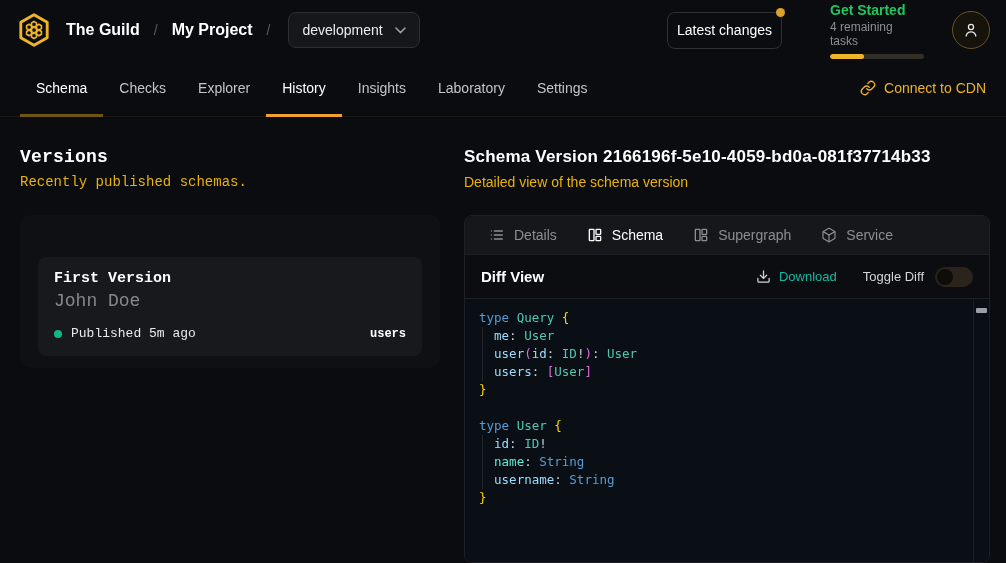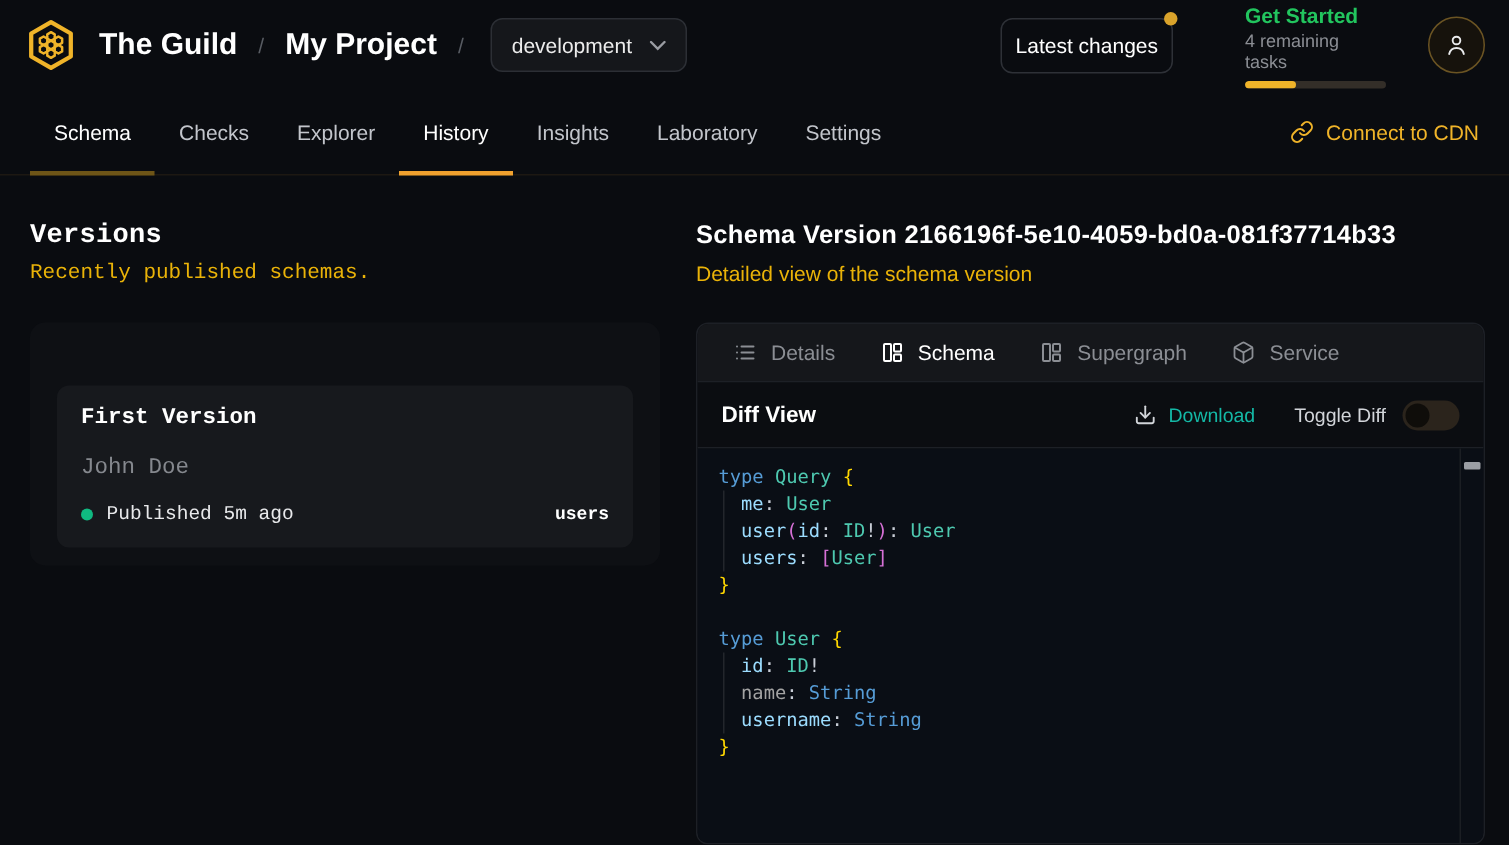--- a/index.html
+++ b/index.html
@@ -8,21 +8,21 @@
     background:#0a0c10; color:#fff;
     font-family:"Liberation Sans", sans-serif;
     -webkit-font-smoothing:antialiased;
   }
   svg { display:block; }
 
   
   .header { height:60px; display:flex; align-items:center; justify-content:space-between; padding:0 16px; }
   .h-left { display:flex; align-items:center; gap:14px; }
   .logo-btn { background:none; border:none; cursor:pointer; }
-  .crumb { color:#fff; font-size:20px; font-weight:600; text-decoration:none; cursor:pointer; }
+  .crumb { color:#fff; font-size:16px; font-weight:600; text-decoration:none; cursor:pointer; }
   .crumb-sep { color:#585c63; font-size:14px; }
   .target-btn {
     display:flex; align-items:center; gap:12px; height:36px; padding:0 13px; margin-left:4px;
     background:#15171b; border:1px solid #2c2f35; border-radius:8px;
     color:#ececec; font-size:14px; font-family:inherit; cursor:pointer;
   }
   .h-right { display:flex; align-items:center; }
   .latest-btn {
     position:relative; height:37px; padding:0 9px;
     background:transparent; border:1px solid #2e3137; border-radius:8px;
@@ -56,21 +56,21 @@
   .cdn-link { margin-left:auto; display:flex; align-items:center; gap:8px; color:#f0b429; font-size:14px; text-decoration:none; cursor:pointer; }
 
   
   .main { display:flex; height:446px; }
   .left-col { width:464px; padding:30px 24px 0 20px;font-family:Liberation Mono, monospace; }
   .sec-title { font-size:18px; font-weight:700; letter-spacing:.2px; }
   .sec-sub { margin-top:7px; font-size:14px; color:#eab308; }
   .version-list-card { margin-top:25px; background:#0e1014; border-radius:10px; padding:42px 18px 12px; }
   .version-item { background:#17191d; border-radius:8px; padding:13px 16px 15px; cursor:pointer; }
   .vi-name { font-size:15px; font-weight:600; }
-  .vi-author { margin-top:16px; font-size:15px; color:#85888e; }
+  .vi-author { margin-top:4px; font-size:18px; color:#85888e; }
   .vi-row { display:flex; align-items:center; margin-top:15px; font-size:13px; }
   .dot { width:8px; height:8px; border-radius:50%; margin-right:9px; }
   .vi-status { color:#e8e9eb; }
   .vi-service { margin-left:auto; font-weight:700; font-size:12px; color:#fff; }
 
   .right-col { flex:1; padding:30px 16px 0 0; }
   .detail-title { font-size:17px; font-weight:700; letter-spacing:.2px; }
   .detail-panel { margin-top:25px; height:348px; border:1px solid #1d2026; border-radius:8px; overflow:hidden; display:flex; flex-direction:column; }
   .panel-tabs { height:39px; flex:none; background:#15171b; display:flex; align-items:center; padding:0 24px; gap:30px; border-bottom:1px solid #1d2026; }
   .ptab { display:flex; align-items:center; gap:9px; background:none; border:none; font-family:inherit; font-size:14px; color:#8b8e94; cursor:pointer; }
@@ -269,21 +269,21 @@
         <div class="code-area">
           <div id="code-block">
               <div class="code-line"><span style="color: rgb(86, 156, 214);">type </span><span style="color: rgb(78, 201, 176);">Query </span><span style="color: rgb(255, 215, 0);">{</span></div>
               <div class="code-line"><span style="color: rgb(156, 220, 254);">  me</span><span style="color: rgb(200, 205, 214);">: </span><span style="color: rgb(78, 201, 176);">User</span></div>
               <div class="code-line"><span style="color: rgb(156, 220, 254);">  user</span><span style="color: rgb(214, 112, 214);">(</span><span style="color: rgb(156, 220, 254);">id</span><span style="color: rgb(200, 205, 214);">: </span><span style="color: rgb(78, 201, 176);">ID</span><span style="color: rgb(200, 205, 214);">!</span><span style="color: rgb(214, 112, 214);">)</span><span style="color: rgb(200, 205, 214);">: </span><span style="color: rgb(78, 201, 176);">User</span></div>
               <div class="code-line"><span style="color: rgb(156, 220, 254);">  users</span><span style="color: rgb(200, 205, 214);">: </span><span style="color: rgb(214, 112, 214);">[</span><span style="color: rgb(78, 201, 176);">User</span><span style="color: rgb(214, 112, 214);">]</span></div>
               <div class="code-line"><span style="color: rgb(255, 215, 0);">}</span></div>
               <div class="code-line">&nbsp;</div>
               <div class="code-line"><span style="color: rgb(86, 156, 214);">type </span><span style="color: rgb(78, 201, 176);">User </span><span style="color: rgb(255, 215, 0);">{</span></div>
               <div class="code-line"><span style="color: rgb(156, 220, 254);">  id</span><span style="color: rgb(200, 205, 214);">: </span><span style="color: rgb(78, 201, 176);">ID</span><span style="color: rgb(200, 205, 214);">!</span></div>
-              <div class="code-line"><span style="color: #a3a3a3;">  name</span><span style="color: rgb(200, 205, 214);">: </span><span style="color: rgb(86, 156, 214);">String</span></div>
+              <div class="code-line"><span style="color: #5eead4;">  name</span><span style="color: rgb(200, 205, 214);">: </span><span style="color: rgb(86, 156, 214);">String</span></div>
               <div class="code-line"><span style="color: rgb(156, 220, 254);">  username</span><span style="color: rgb(200, 205, 214);">: </span><span style="color: rgb(86, 156, 214);">String</span></div>
               <div class="code-line"><span style="color: rgb(255, 215, 0);">}</span></div>
             </div>
           <div class="indent-guide" style="top:28px; height:54px;"></div>
           <div class="indent-guide" style="top:136px; height:54px;"></div>
           <div class="sb-line"></div>
           <div class="sb-thumb"></div>
         </div>
       </div>
     </section>

